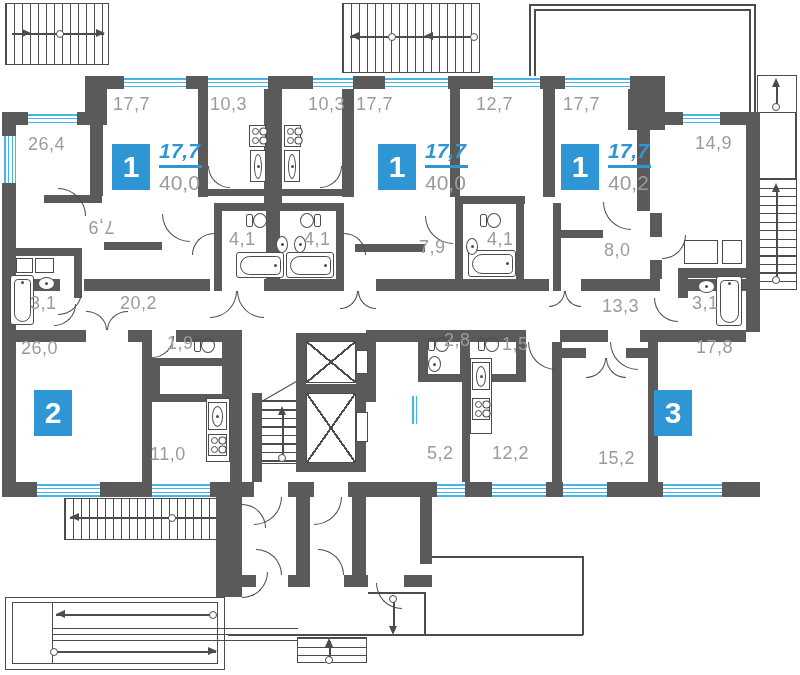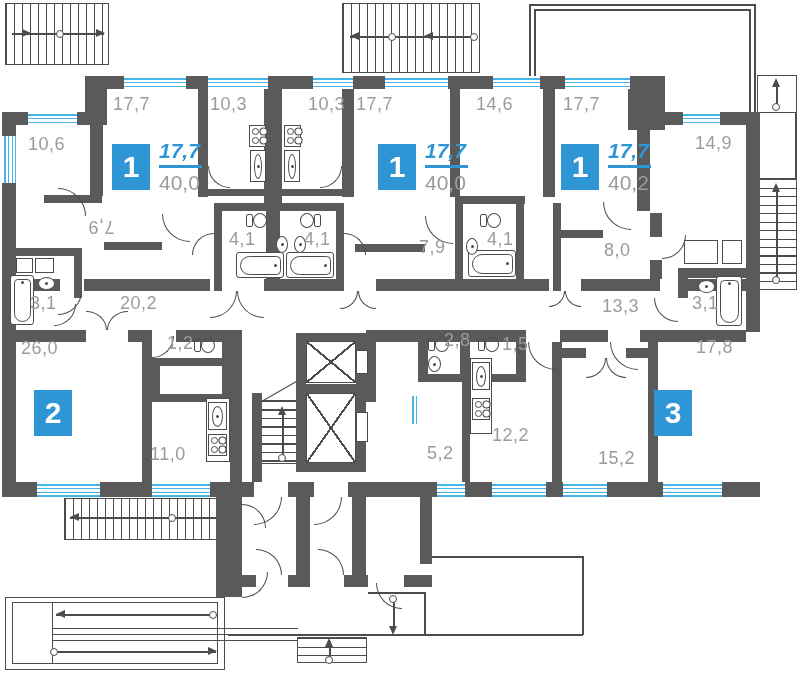--- a/index.html
+++ b/index.html
@@ -301,46 +301,46 @@
   <div class="ln" style="left:56px;top:614px;width:160px;height:1.5px"></div>
   <div class="ah left" style="left:56px;top:610px"></div>
   <div class="ac" style="left:209px;top:611px"></div>
   <div class="ln" style="left:52px;top:628px;width:246px;height:1.4px"></div>
   <div class="ln" style="left:52px;top:634px;width:246px;height:1.4px"></div>
   <div class="ln" style="left:52px;top:640px;width:246px;height:1.4px"></div>
   <div class="ln" style="left:56px;top:651px;width:160px;height:1.5px"></div>
   <div class="ah right" style="left:208px;top:647px"></div>
   <div class="ac" style="left:50px;top:648px"></div>
 
-  <div class="lbl" style="left:28px;top:134px">10,6</div>
+  <div class="lbl" style="left:28px;top:134px">26,4</div>
   <div class="lbl" style="left:113px;top:94px">17,7</div>
   <div class="lbl" style="left:210px;top:94px">10,3</div>
   <div class="lbl" style="left:308px;top:94px">10,3</div>
   <div class="lbl" style="left:356px;top:94px">17,7</div>
-  <div class="lbl" style="left:476px;top:94px">14,6</div>
+  <div class="lbl" style="left:476px;top:94px">12,7</div>
   <div class="lbl" style="left:563px;top:94px">17,7</div>
   <div class="lbl" style="left:695px;top:133px">14,9</div>
   <div class="lbl rot180" style="left:88px;top:216px">7,9</div>
   <div class="lbl" style="left:229px;top:229px">4,1</div>
   <div class="lbl" style="left:304px;top:229px">4,1</div>
   <div class="lbl" style="left:419px;top:237px">7,9</div>
   <div class="lbl" style="left:487px;top:229px">4,1</div>
   <div class="lbl" style="left:604px;top:240px">8,0</div>
   <div class="lbl" style="left:120px;top:293px">20,2</div>
   <div class="lbl" style="left:602px;top:296px">13,3</div>
   <div class="lbl" style="left:30px;top:293px">3,1</div>
   <div class="lbl" style="left:692px;top:293px">3,1</div>
   <div class="lbl" style="left:21px;top:338px">26,0</div>
-  <div class="lbl" style="left:167px;top:333px">1,2</div>
+  <div class="lbl" style="left:167px;top:333px">1,9</div>
   <div class="lbl" style="left:444px;top:330px">2,8</div>
   <div class="lbl" style="left:502px;top:334px">1,5</div>
   <div class="lbl" style="left:696px;top:337px">17,8</div>
   <div class="lbl" style="left:150px;top:444px">11,0</div>
   <div class="lbl" style="left:427px;top:443px">5,2</div>
-  <div class="lbl" style="left:492px;top:425px">12,2</div>
+  <div class="lbl" style="left:492px;top:443px">12,2</div>
   <div class="lbl" style="left:598px;top:448px">15,2</div>
 
   <div class="badge" style="left:112px;top:140px">
     <div class="bsq">1</div>
     <div class="bfrac">
       <div class="bnum">17,7</div>
       <div class="bden">40,0</div>
     </div>
   </div>
   <div class="badge" style="left:378px;top:140px">

